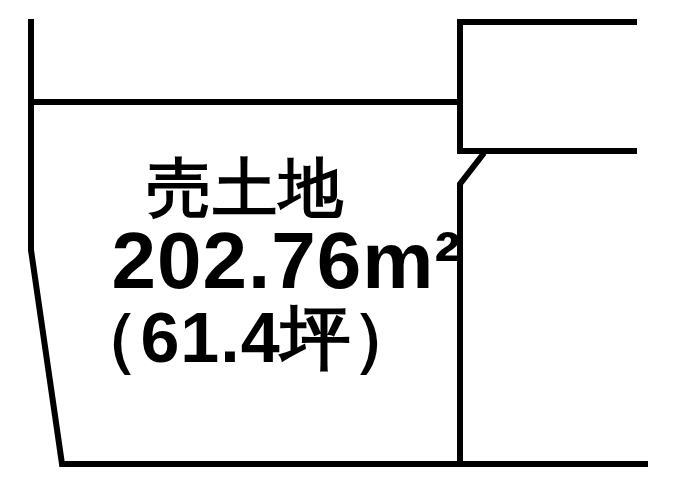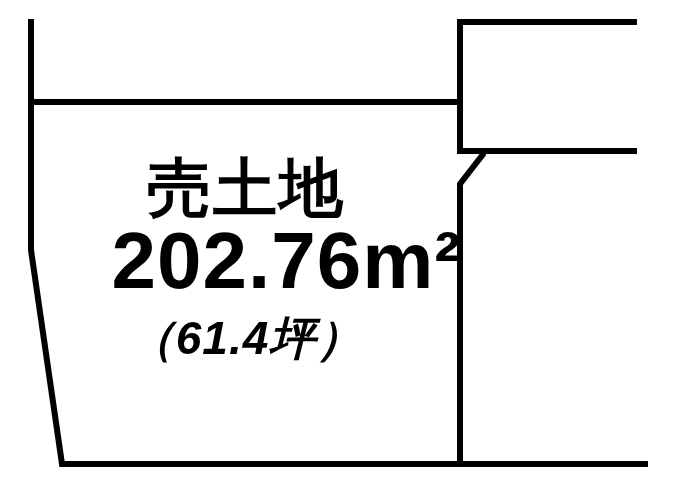--- a/index.html
+++ b/index.html
@@ -44,24 +44,23 @@
     line-height: 72px;
     letter-spacing: 2px;
   }
   .label-sqm {
     font-size: 80px;
     line-height: 74px;
     letter-spacing: 1px;
     text-align: right;
   }
   .label-tsubo {
-    font-size: 46px;
+    font-size: 70px;
     line-height: 80px;
     letter-spacing: 1px;
-    font-style: italic;
   }
 </style>
 </head>
 <body>
 
 <div class="stage">
 
   <svg class="outline-svg" viewBox="0 0 676 484" xmlns="http://www.w3.org/2000/svg">
     <polyline class="ln" points="31,19 31,250 62,464 648,464"></polyline>
     <polyline class="ln" points="28,102 460,102"></polyline>

